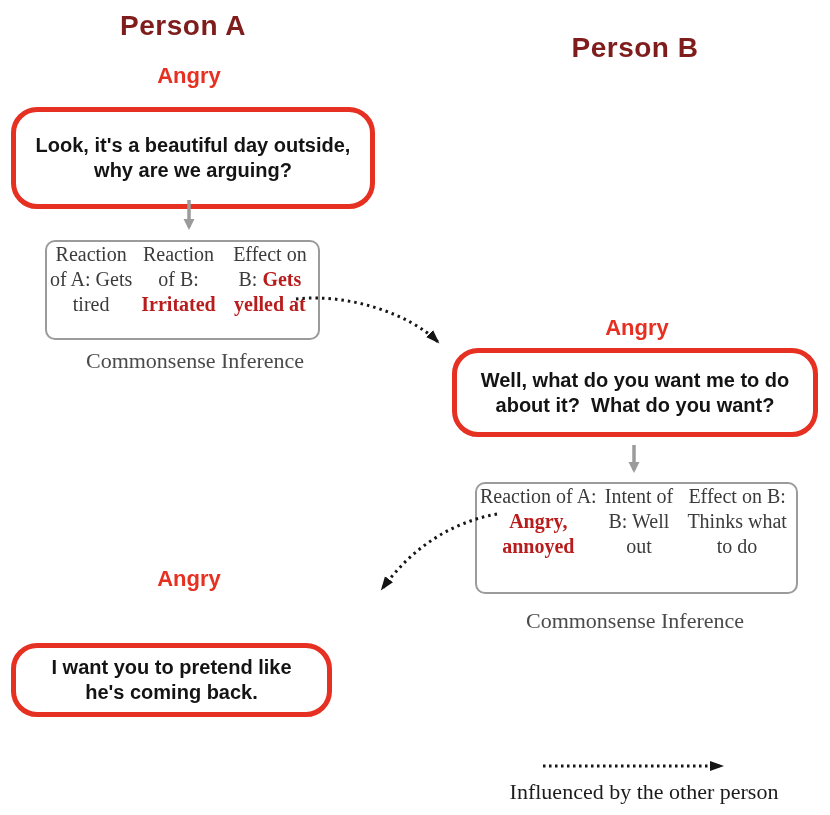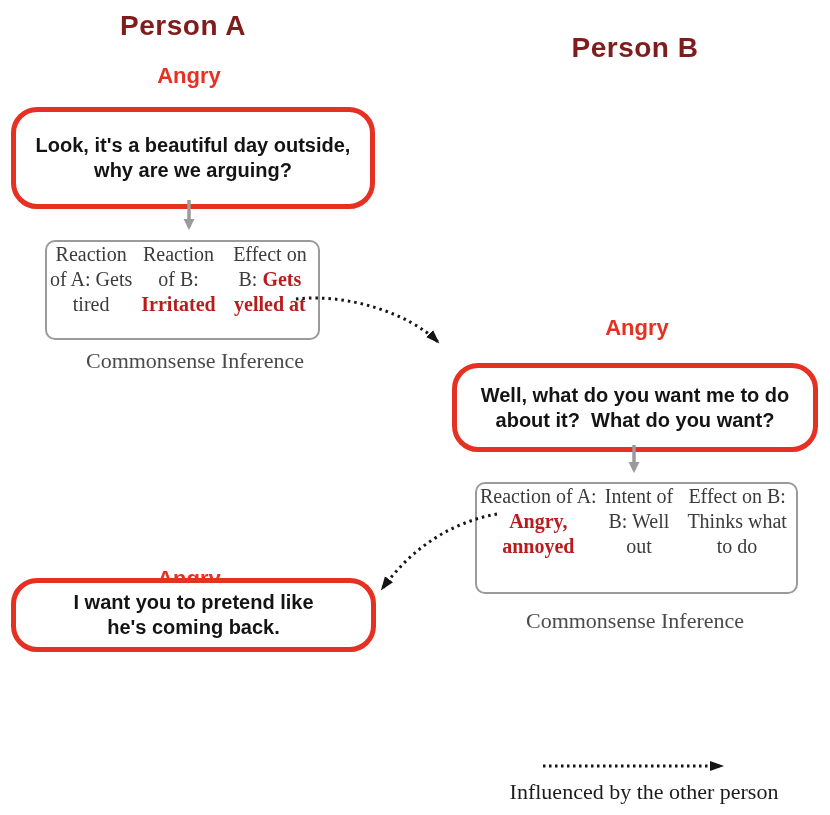--- a/index.html
+++ b/index.html
@@ -96,36 +96,36 @@
   <div class="abs inference-box" style="left:45px; top:240px; width:275px; height:100px;">
     <div><span class="p">Reaction of A: </span><span class="v">Gets tired</span></div>
     <div><span class="p">Reaction of B: </span><span class="v bold">Irritated</span></div>
     <div><span class="p">Effect on B: </span><span class="v bold">Gets yelled at</span></div>
   </div>
 
   <div class="abs inference-label center-x" style="left:195px; top:348px;">Commonsense Inference</div>
 
   <div class="abs emotion center-x" style="left:629px; top:315px;">Angry</div>
 
-  <div class="abs utterance-box" style="left:452px; top:363px; width:366px; height:89px;">
+  <div class="abs utterance-box" style="left:452px; top:348px; width:366px; height:89px;">
     <div>Well, what do you want me to do</div>
     <div>about it?  What do you want?</div>
   </div>
 
   <div class="abs inference-box" style="left:475px; top:482px; width:323px; height:112px;">
     <div><span class="p">Reaction of A: </span><span class="v bold">Angry, annoyed</span></div>
     <div><span class="p">Intent of B: </span><span class="v">Well out</span></div>
     <div><span class="p">Effect on B: </span><span class="v">Thinks what to do</span></div>
   </div>
 
   <div class="abs inference-label center-x" style="left:635px; top:608px;">Commonsense Inference</div>
 
   <div class="abs emotion center-x" style="left:181px; top:566px;">Angry</div>
 
-  <div class="abs utterance-box" style="left:11px; top:578px; width:365px; height:74px;">
+  <div class="abs utterance-box" style="left:11px; top:643px; width:321px; height:74px;">
     <div>I want you to pretend like</div>
     <div>he's coming back.</div>
   </div>
 
   <div class="abs legend-label center-x" style="left:644px; top:779px;">Influenced by the other person</div>
 
   <svg class="overlay" width="830" height="815" viewBox="0 0 830 815">
     <defs>
       <marker id="mBlack" markerWidth="18" markerHeight="14" refX="12" refY="5" orient="auto" markerUnits="userSpaceOnUse">
         <path d="M0,0 L14,5 L0,10 Z" fill="#151515"></path>

